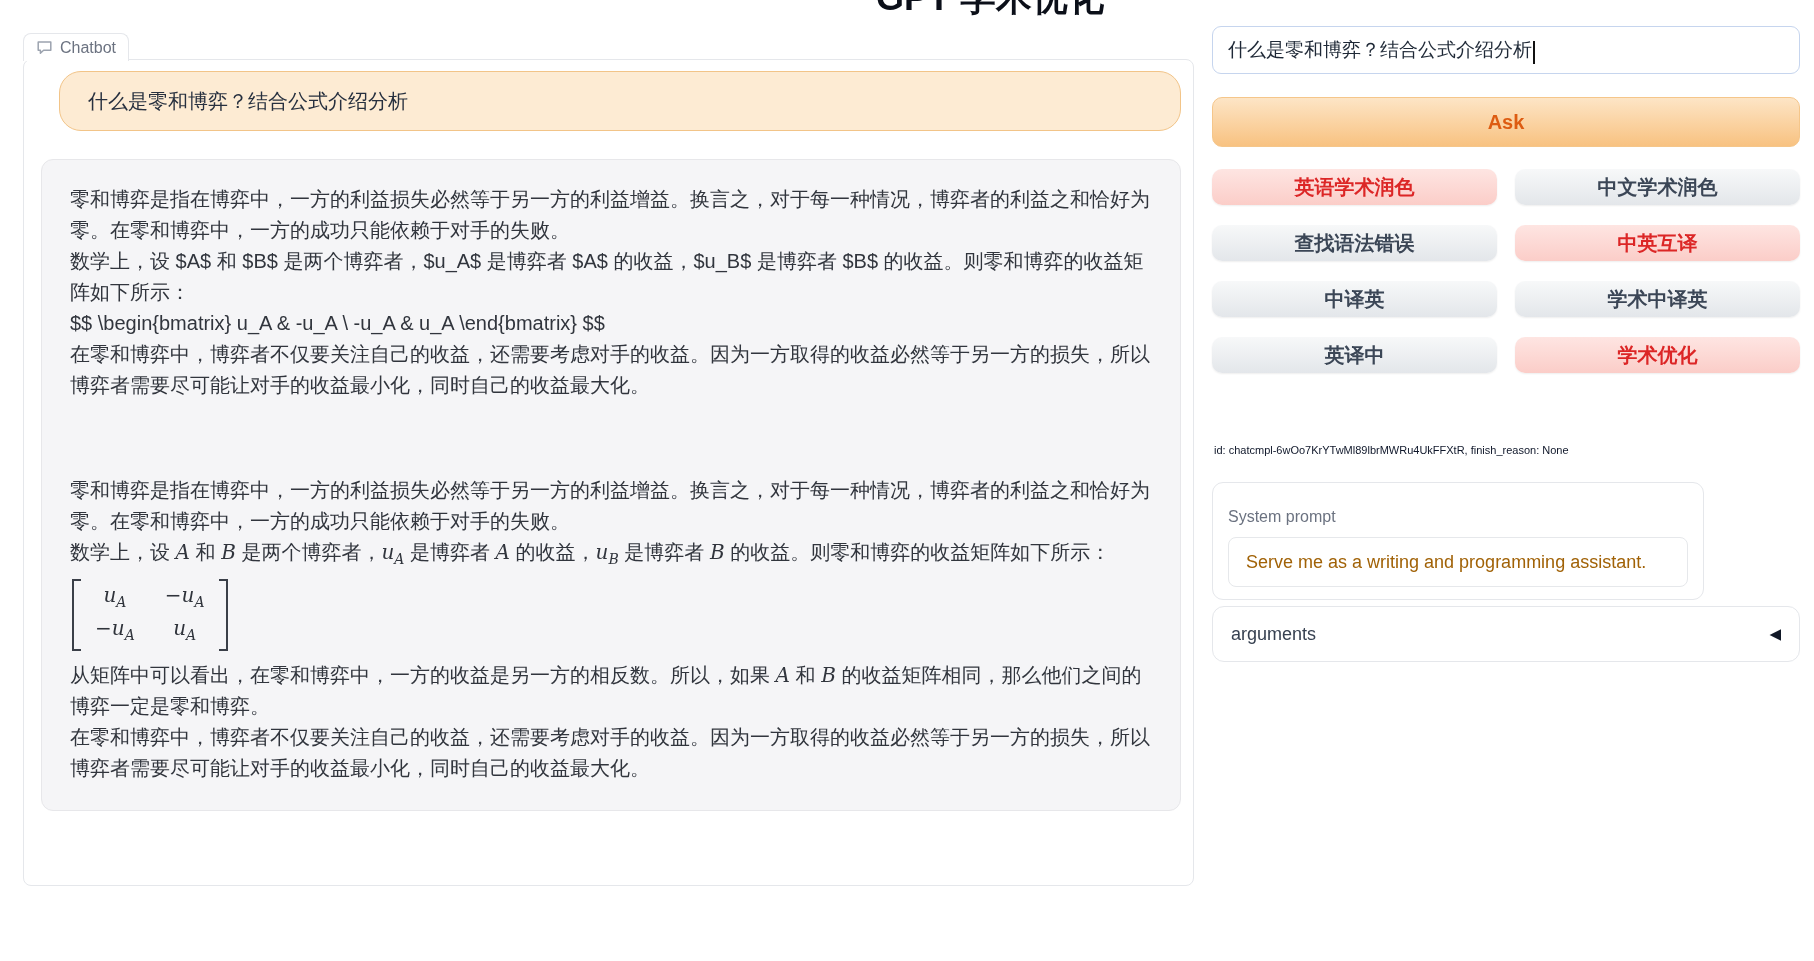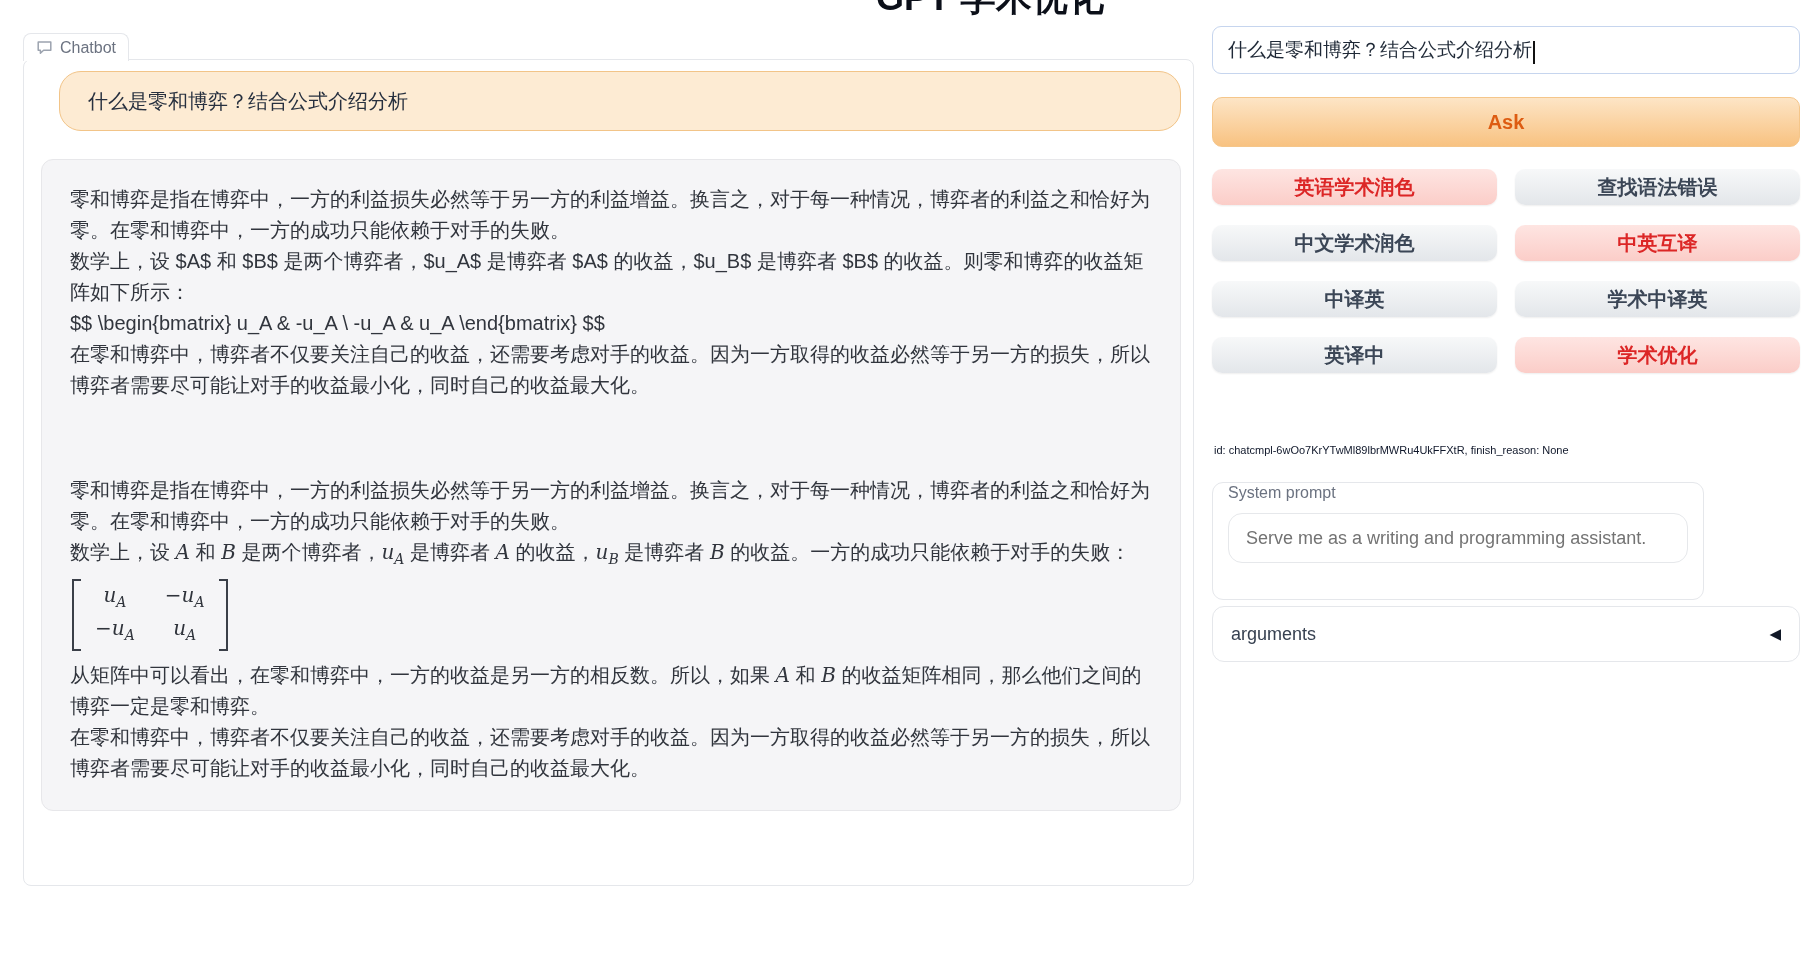--- a/index.html
+++ b/index.html
@@ -62,25 +62,25 @@
     display:grid; grid-template-columns:285px 285px; column-gap:18px; row-gap:20px; }
   .qbtn { height:36px; border:none; border-radius:10px; font-size:20px; font-weight:700;
     display:flex; align-items:center; justify-content:center; cursor:pointer;
     box-shadow:0 1px 2px rgba(0,0,0,.07); font-family:inherit; }
   .qbtn.red  { background:linear-gradient(180deg,#fee5e2 0%,#fbcdc8 100%); color:#dc2626; }
   .qbtn.gray { background:linear-gradient(180deg,#f7f8f9 0%,#e3e6ea 100%); color:#3b4656; }
 
   .status-line { position:absolute; top:444px; left:2px; font-size:11px; color:#0f172a; }
 
   .sys-group { position:absolute; top:482px; left:0; width:492px; height:118px;
-    border:1px solid #e5e7eb; border-radius:11px; background:#fff; padding:1px 15px; }
+    border:1px solid #e5e7eb; border-radius:11px; background:#fff; padding:25px 15px; }
   .sys-label { font-size:16px; color:#6b7280; margin-bottom:11px; }
-  .sys-input { width:100%; height:50px; border:1px solid #e6e8eb; border-radius:14px;
+  .sys-input { width:100%; height:50px; border:1px solid #e6e8eb; border-radius:8px;
     background:#fff; display:flex; align-items:center; padding:0 17px;
-    font-size:18px; color:#737373; }
+    font-size:18px; color:#a16207; }
 
   .accordion { position:absolute; top:606px; left:0; width:588px; height:56px;
     border:1px solid #e5e7eb; border-radius:12px; background:#fff;
     display:flex; align-items:center; justify-content:space-between; padding:0 18px;
     cursor:pointer; }
   .acc-label { font-size:18px; color:#374151; }
   .acc-icon { font-size:15px; color:#111827; }
 </style>
 </head>
 <body>
@@ -106,21 +106,21 @@
     <div class="msg-bot">
       
       <p>零和博弈是指在博弈中，一方的利益损失必然等于另一方的利益增益。换言之，对于每一种情况，博弈者的利益之和恰好为零。在零和博弈中，一方的成功只能依赖于对手的失败。</p>
       <p>数学上，设 $A$ 和 $B$ 是两个博弈者，$u_A$ 是博弈者 $A$ 的收益，$u_B$ 是博弈者 $B$ 的收益。则零和博弈的收益矩阵如下所示：</p>
       <p>$$ \begin{bmatrix} u_A &amp; -u_A \ -u_A &amp; u_A \end{bmatrix} $$</p>
       <p>在零和博弈中，博弈者不仅要关注自己的收益，还需要考虑对手的收益。因为一方取得的收益必然等于另一方的损失，所以博弈者需要尽可能让对手的收益最小化，同时自己的收益最大化。</p>
 
       
       <p class="block-gap">零和博弈是指在博弈中，一方的利益损失必然等于另一方的利益增益。换言之，对于每一种情况，博弈者的利益之和恰好为零。在零和博弈中，一方的成功只能依赖于对手的失败。</p>
       <p>
-        <span>数学上，设 </span><span class="mi">A</span><span> 和 </span><span class="mi">B</span><span> 是两个博弈者，</span><span class="mi">u</span><sub class="msub">A</sub><span> 是博弈者 </span><span class="mi">A</span><span> 的收益，</span><span class="mi">u</span><sub class="msub">B</sub><span> 是博弈者 </span><span class="mi">B</span><span> 的收益。一方的成功只能依赖于对手的失败：</span>
+        <span>数学上，设 </span><span class="mi">A</span><span> 和 </span><span class="mi">B</span><span> 是两个博弈者，</span><span class="mi">u</span><sub class="msub">A</sub><span> 是博弈者 </span><span class="mi">A</span><span> 的收益，</span><span class="mi">u</span><sub class="msub">B</sub><span> 是博弈者 </span><span class="mi">B</span><span> 的收益。则零和博弈的收益矩阵如下所示：</span>
       </p>
 
       <div class="matrix">
         <div class="bracket left"></div>
         <div class="cells">
           <span class="cell"><span>u</span><sub class="msub">A</sub></span>
           <span class="cell"><span>−u</span><sub class="msub">A</sub></span>
           <span class="cell"><span>−u</span><sub class="msub">A</sub></span>
           <span class="cell"><span>u</span><sub class="msub">A</sub></span>
         </div>
@@ -138,22 +138,22 @@
 
     <div class="q-input">
       <span>什么是零和博弈？结合公式介绍分析</span>
         <span class="caret"></span>
     </div>
 
     <div class="ask-btn">Ask</div>
 
     <div class="btn-grid">
       <button class="qbtn red">英语学术润色</button>
+      <button class="qbtn gray">中文学术润色</button>
       <button class="qbtn gray">查找语法错误</button>
-      <button class="qbtn gray">中文学术润色</button>
       <button class="qbtn red">中英互译</button>
       <button class="qbtn gray">中译英</button>
       <button class="qbtn gray">学术中译英</button>
       <button class="qbtn gray">英译中</button>
       <button class="qbtn red">学术优化</button>
     </div>
 
     <div class="status-line">id: chatcmpl-6wOo7KrYTwMl89lbrMWRu4UkFFXtR, finish_reason: None</div>
 
     <div class="sys-group">

